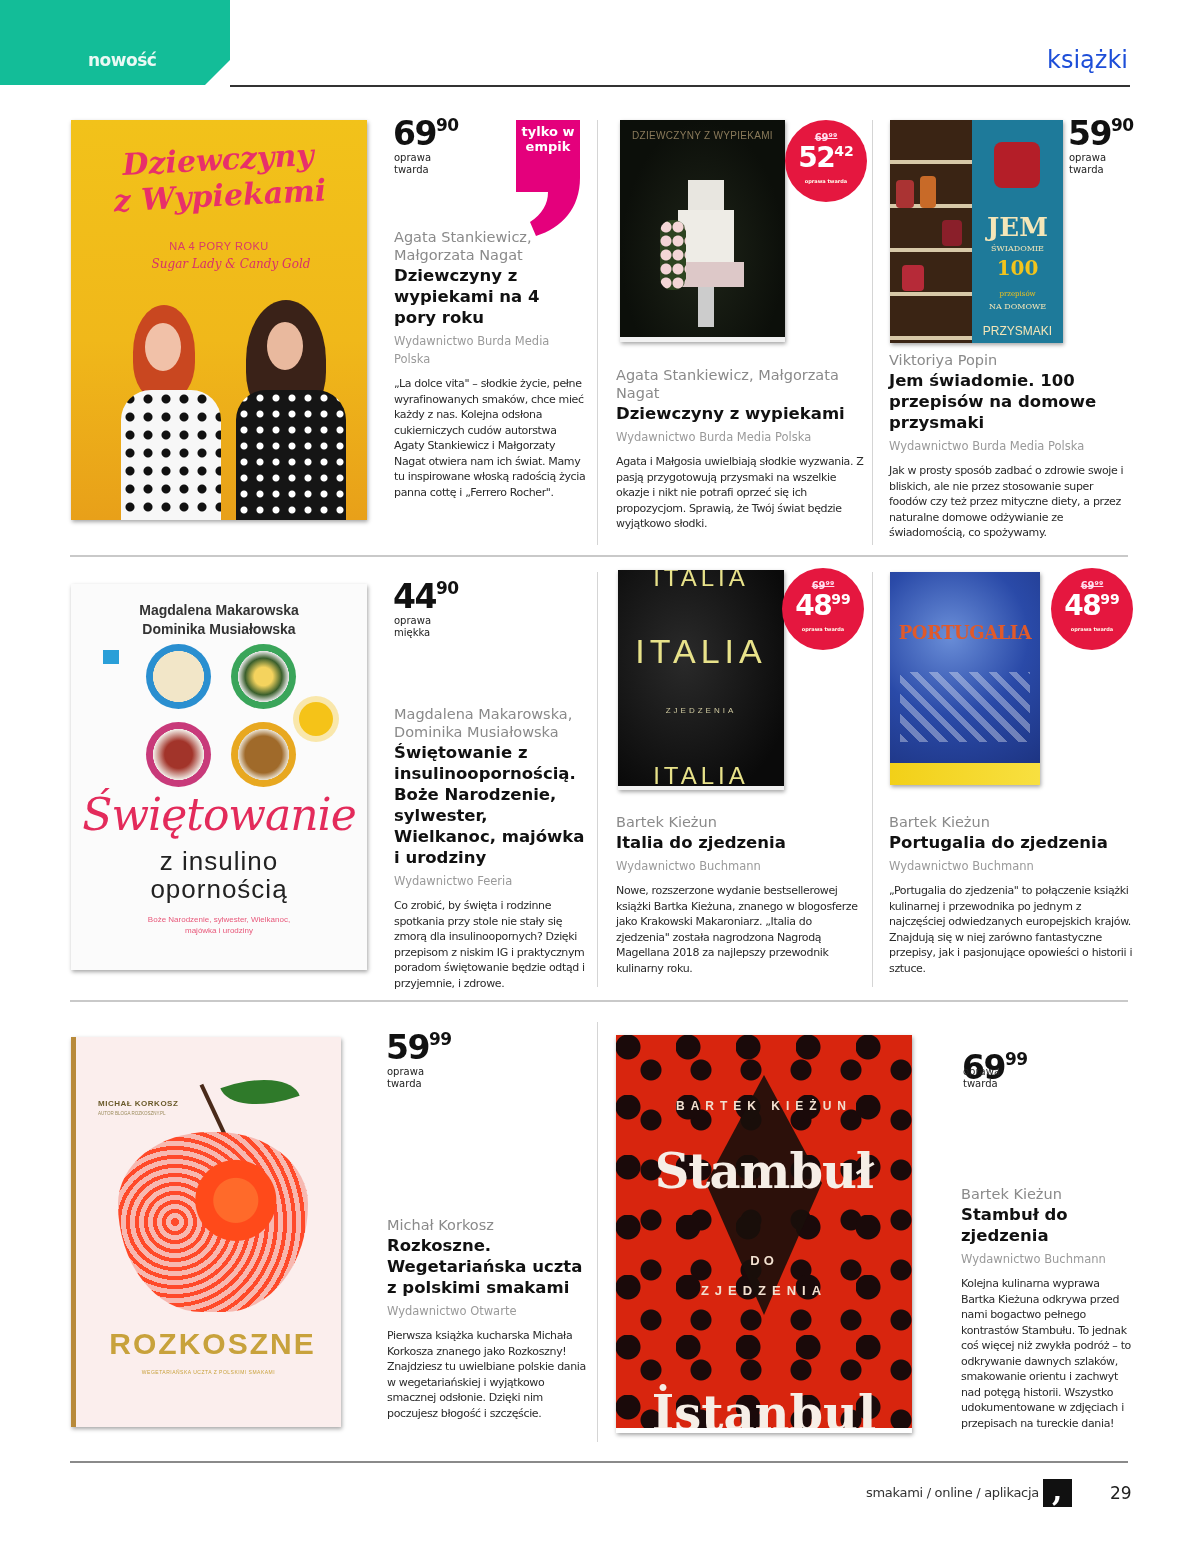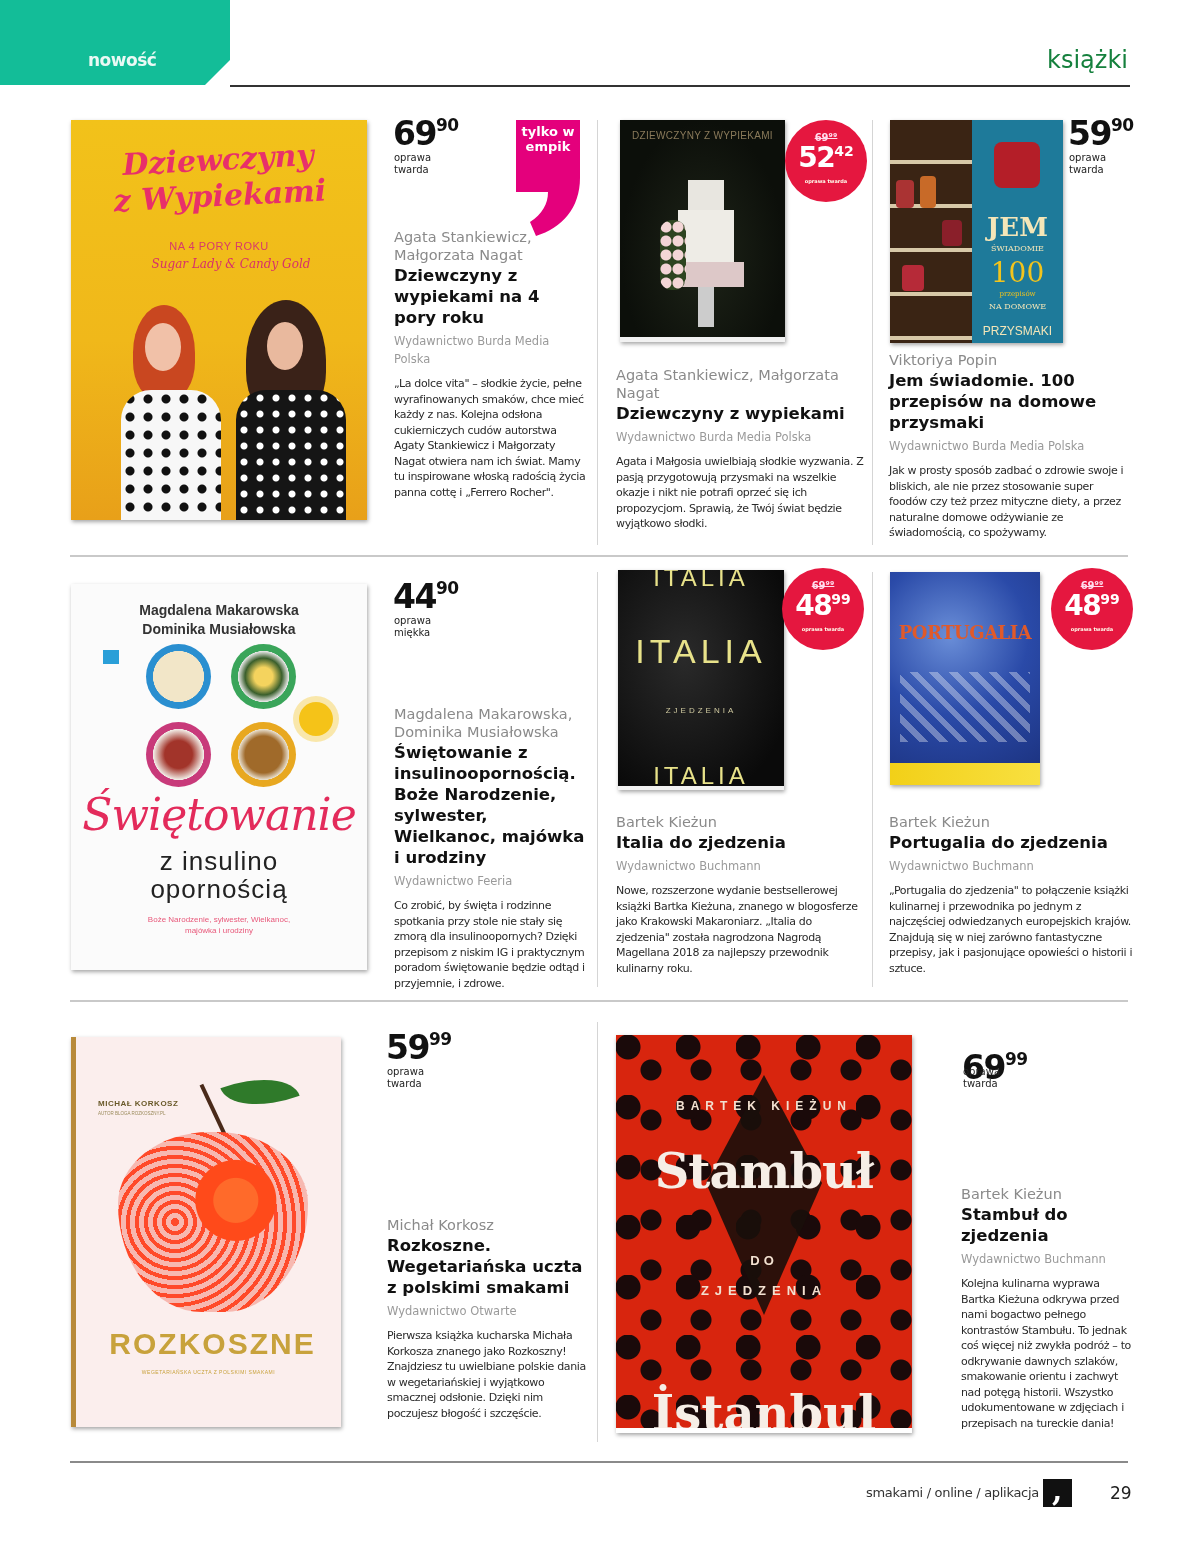--- a/index.html
+++ b/index.html
@@ -9,21 +9,21 @@
   .nowosc-tab {
     position: absolute; left: 0; top: 0; width: 230px; height: 85px;
     background: #13bd98;
     clip-path: polygon(0 0, 230px 0, 230px 60px, 205px 85px, 0 85px);
   }
   .nowosc-tab span {
     position: absolute; left: 88px; top: 50px; color: #eaf9f4;
     font-family: "DejaVu Sans", sans-serif; font-weight: bold; font-size: 17px; letter-spacing: -0.5px;
   }
   .category-label {
-    position: absolute; right: 72px; top: 46px; font-size: 24px; color: #15803d;
+    position: absolute; right: 72px; top: 46px; font-size: 24px; color: #1d4ed8;
     font-family: "DejaVu Sans", sans-serif;
   }
   .header-rule { position: absolute; left: 230px; top: 85px; width: 900px; height: 2px; background: #333; }
 
   .row-rule { position: absolute; left: 70px; width: 1058px; height: 2px; background: #c9c9c9; }
   .vrule { position: absolute; width: 1px; background: #d5d5d5; }
 
   .cover { position: absolute; overflow: hidden; box-shadow: 1px 2px 4px rgba(0,0,0,.35); }
 
   
@@ -148,21 +148,21 @@
   <div style="position:absolute;left:0;top:0;width:82px;height:223px;background:repeating-linear-gradient(180deg,#3a2414 0 40px,#d8c9a8 40px 44px),#3a2414;">
     <div style="position:absolute;left:6px;top:60px;width:18px;height:28px;background:#a33;border-radius:4px;"></div>
     <div style="position:absolute;left:30px;top:56px;width:16px;height:32px;background:#c86a28;border-radius:4px;"></div>
     <div style="position:absolute;left:52px;top:100px;width:20px;height:26px;background:#8a1f2a;border-radius:4px;"></div>
     <div style="position:absolute;left:12px;top:145px;width:22px;height:26px;background:#b62a38;border-radius:4px;"></div>
   </div>
   <div style="position:absolute;left:82px;top:0;width:91px;height:223px;background:#1e7a9a;">
     <div style="position:absolute;left:22px;top:22px;width:46px;height:46px;border-radius:8px;background:#b41e28;"></div>
     <div class="ct" style="top:92px;font-family:'DejaVu Serif',serif;font-weight:bold;font-size:26px;color:#f4e6b8;">JEM</div>
     <div class="ct" style="top:124px;font-family:'DejaVu Serif',serif;font-size:8px;color:#f4e6b8;">ŚWIADOMIE</div>
-    <div class="ct" style="top:136px;font-family:'DejaVu Serif',serif;font-weight:normal;font-size:28px;color:#f2c41c;">100</div>
+    <div class="ct" style="top:136px;font-family:'DejaVu Serif',serif;font-weight:bold;font-size:20px;color:#f2c41c;">100</div>
     <div class="ct" style="top:170px;font-family:'DejaVu Serif',serif;font-size:7px;color:#f2c41c;">przepisów</div>
     <div class="ct" style="top:182px;font-family:'DejaVu Serif',serif;font-size:8px;color:#f4e6b8;">NA DOMOWE</div>
     <div class="ct" style="top:204px;font-family:Liberation Sans, sans-serif;font-size:12px;color:#f4e6b8;">PRZYSMAKI</div>
   </div>
 </div>
 <div class="price" style="left:1068px;top:117px;">
   <span class="main">59</span><span class="cents">90</span>
 </div>
 <div class="binding" style="left:1069px;top:152px;">
   <div>oprawa</div>

